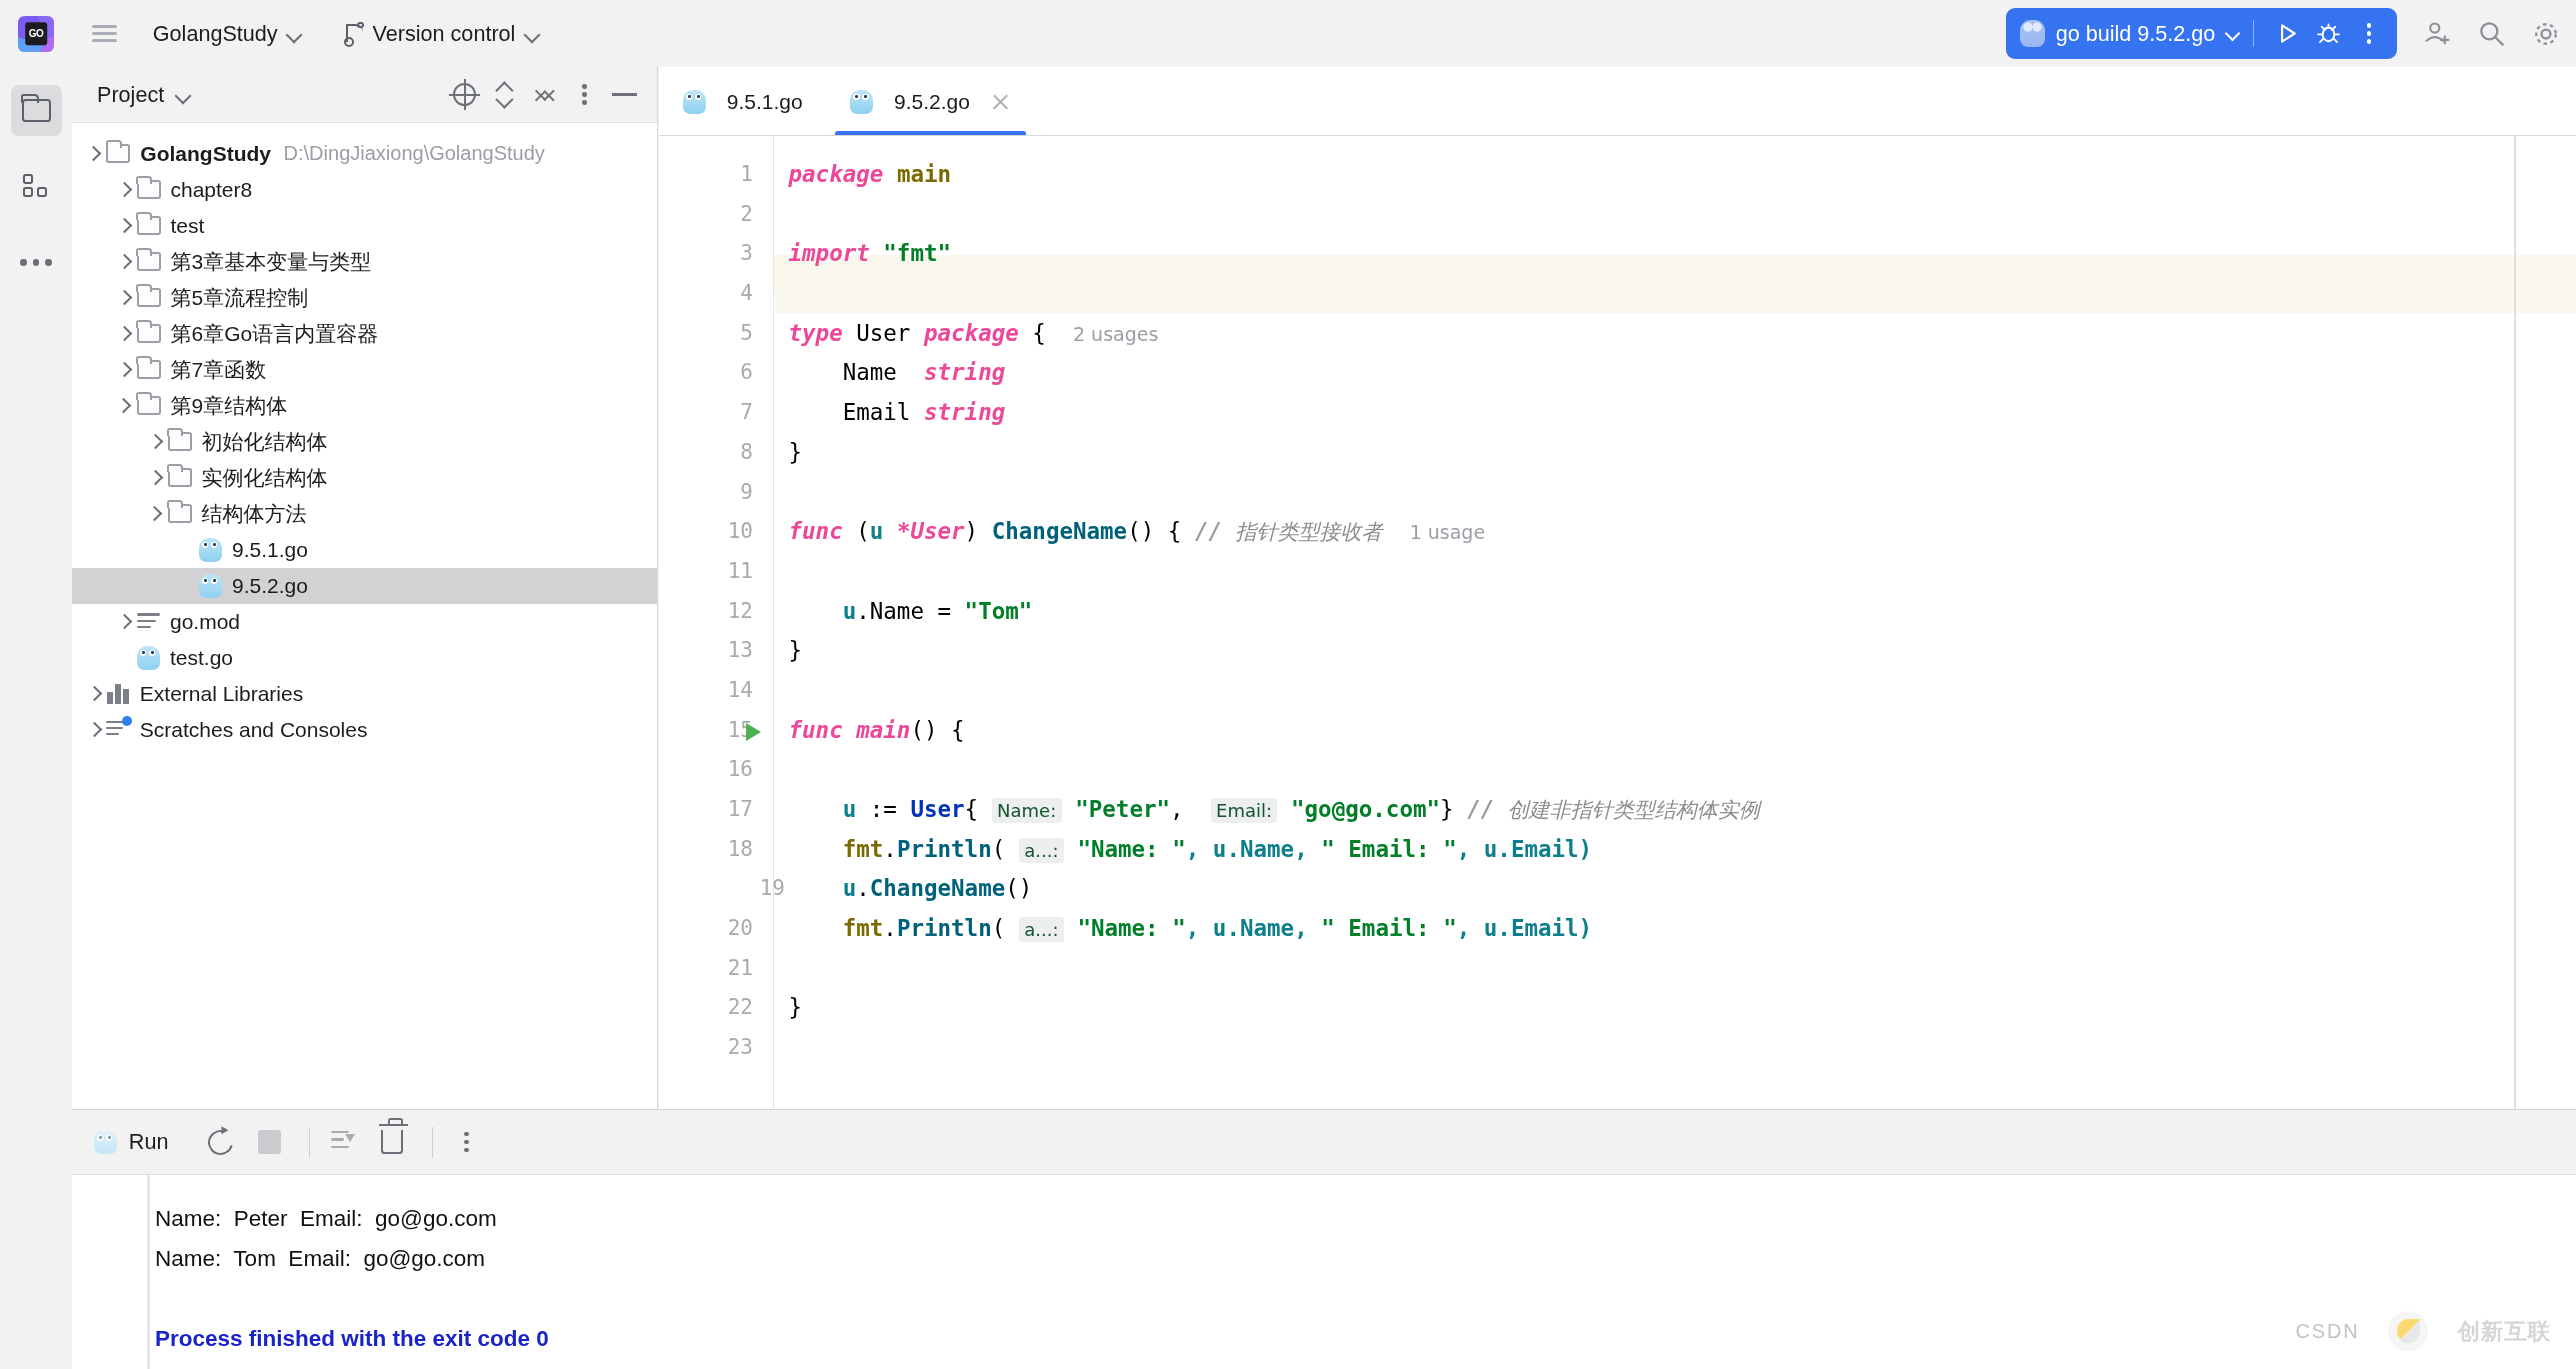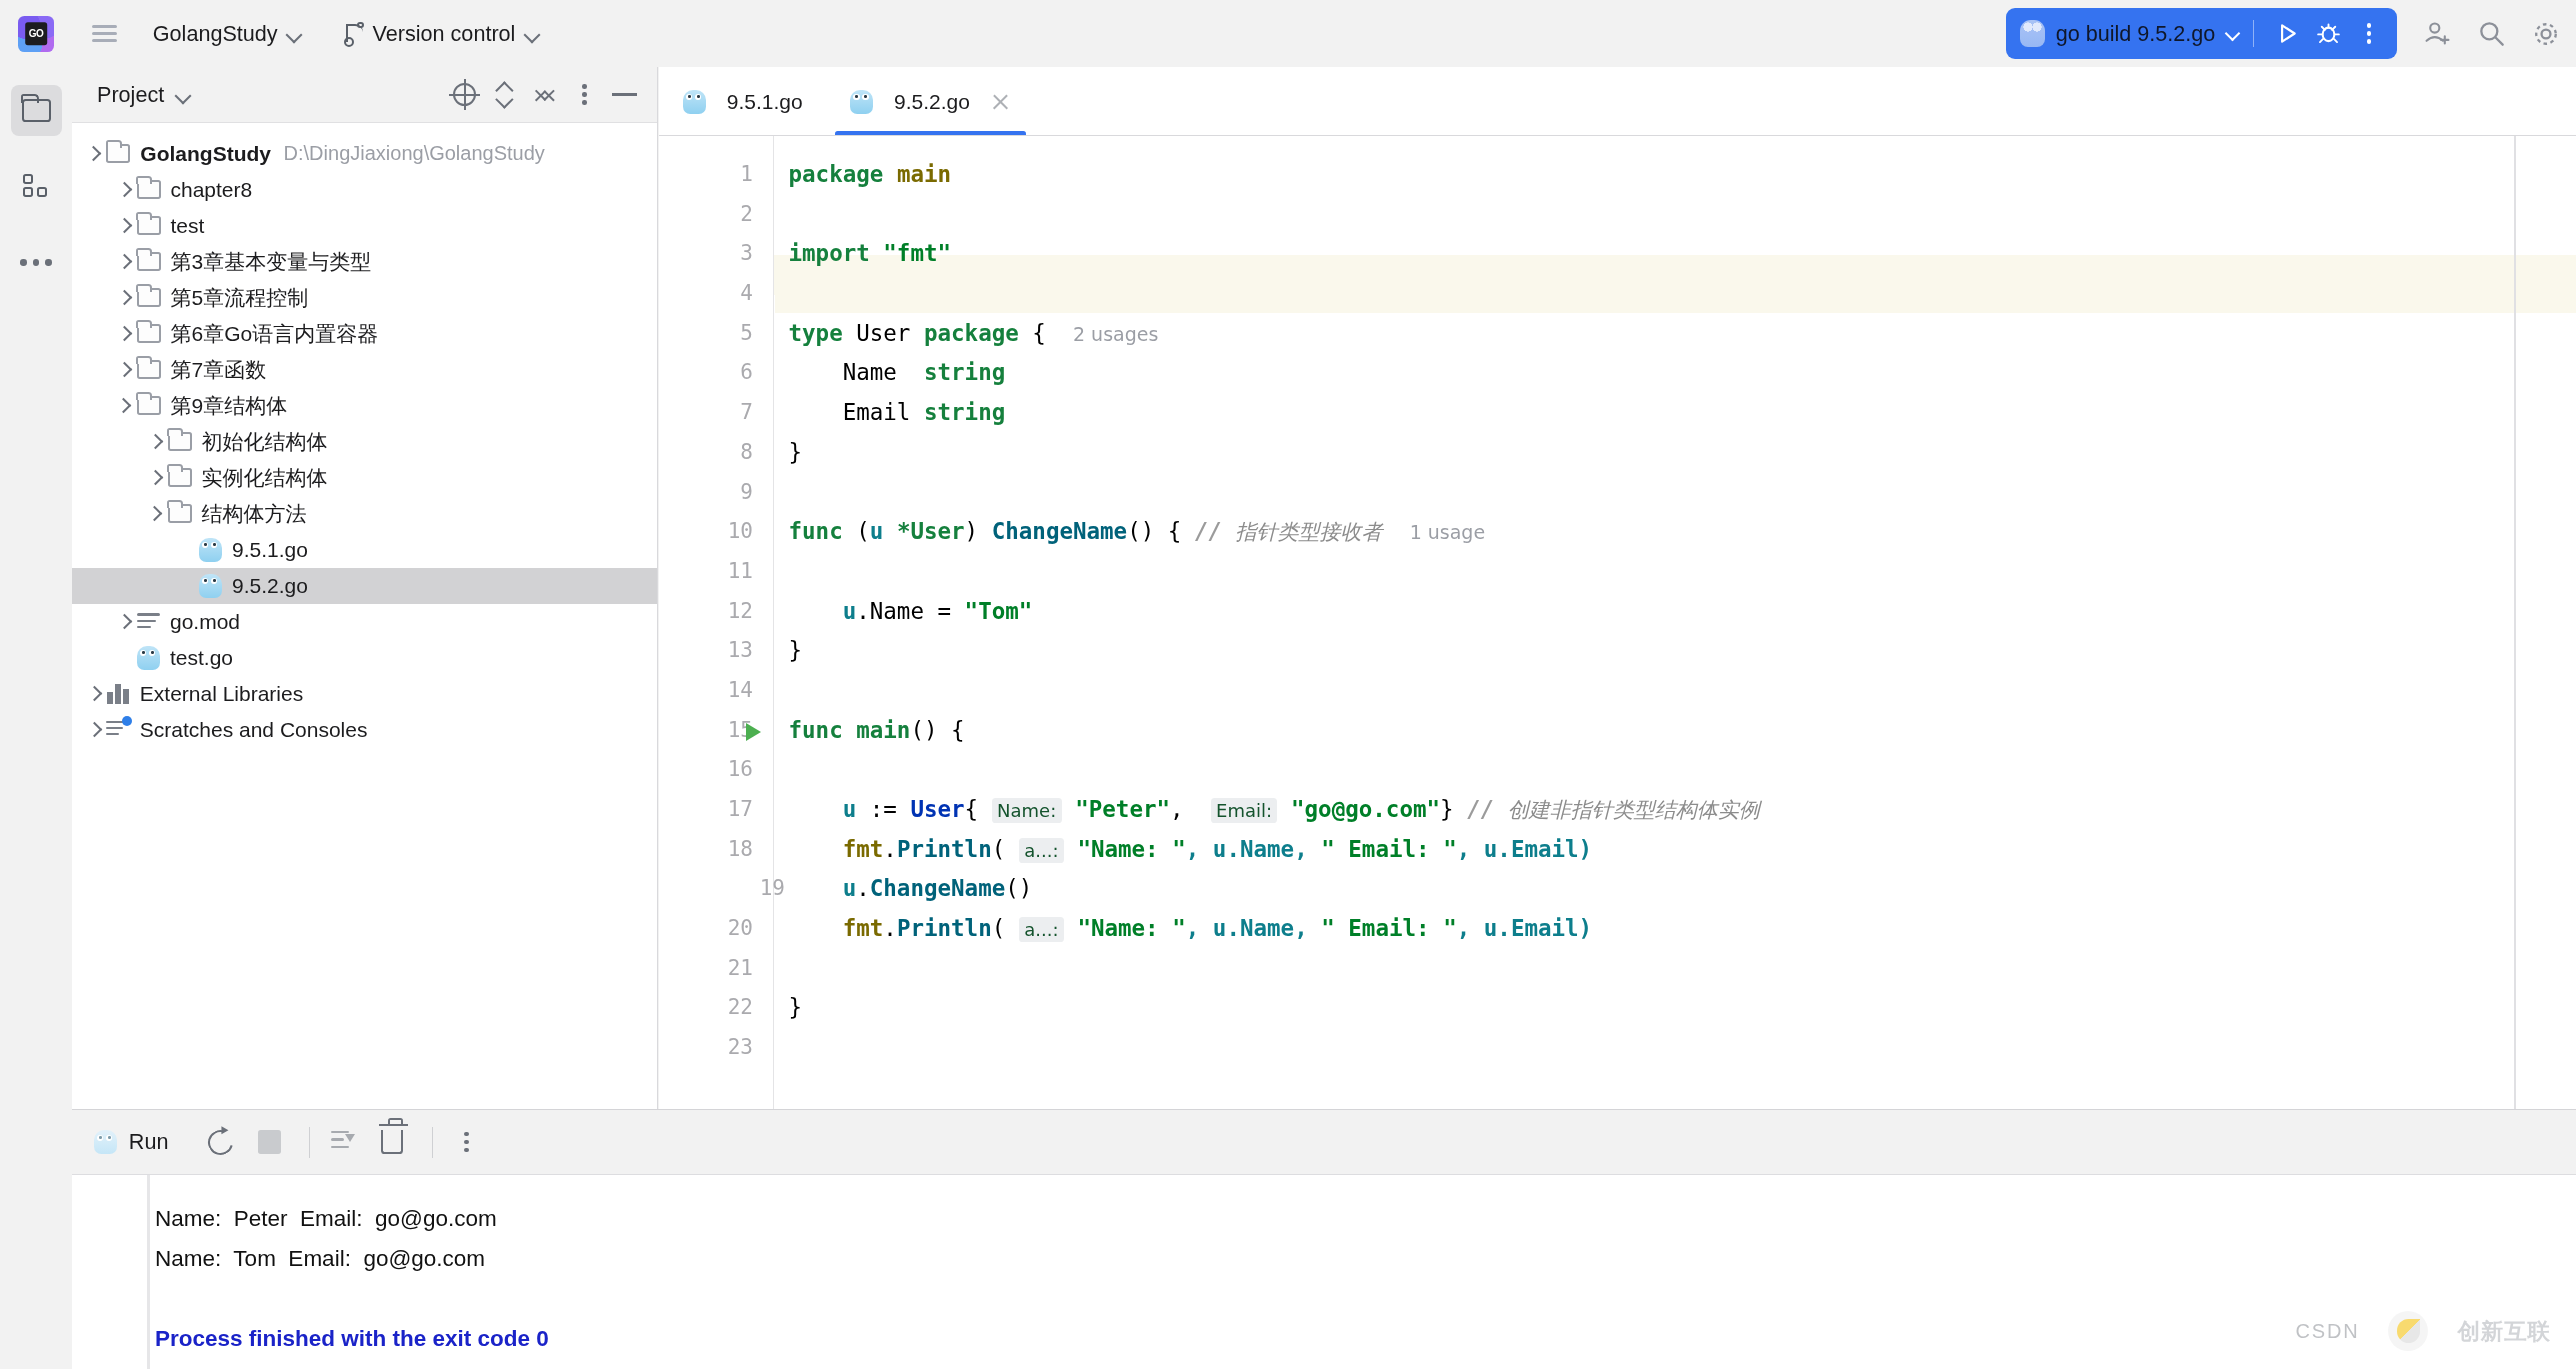--- a/index.html
+++ b/index.html
@@ -59,21 +59,21 @@
   .run-config {
     display:flex; align-items:center; height:51px; background:#3573f0;
     border-radius:9px; padding:0 7.2px 0 14.4px; margin-right:16px; cursor:pointer;
   }
   .rc-icon { width:25px; height:27px; flex:none; margin-right:10.8px; opacity:.85;
     background:
       radial-gradient(circle at 32% 26%, #fff 0 17%, transparent 18%),
       radial-gradient(circle at 68% 26%, #fff 0 17%, transparent 18%),
       linear-gradient(#bed2f7,#a9c4f5);
     border-radius:10.8px 10.8px 8px 8px; }
-  .rc-text { color:#0f172a; font-size:21.6px; white-space:nowrap; }
+  .rc-text { color:#ffffff; font-size:21.6px; white-space:nowrap; }
   .rc-chev { width:14.4px;height:14.4px; position:relative; margin-left:10.8px; flex:none;}
   .rc-chev::before{content:"";position:absolute;left:0.9px;top:1.8px;width:9px;height:9px;
     border-right:2.2px solid #fff;border-bottom:2.2px solid #fff;transform:rotate(45deg);}
   .rc-sep { width:0.9px; height:27px; background:rgba(255,255,255,.45); margin:0 12.6px; }
   .rc-btn { width:41px; height:41px; display:flex; align-items:center; justify-content:center;
     border-radius:6.3px; cursor:pointer; }
   .kebab { display:flex; flex-direction:column; gap:3.6px; align-items:center; }
   .kebab i { width:4.5px;height:4.5px; border-radius:50%; background:#fff; display:block; }
   .kebab.dark i { background:#6b7079; }
 
@@ -192,21 +192,21 @@
   .ln-row { position:absolute; left:0; width:100%; height:40px; }
   .ln-num { position:absolute; right:20px; top:0; line-height:40px;
      color:#aaaaae; font-family:"DejaVu Sans Mono", monospace; font-size:21px; }
   .run-mark { position:absolute; left:87px; top:12.6px; width:0;height:0;
      border-left:15.3px solid #4caf50; border-top:9px solid transparent;
      border-bottom:9px solid transparent; cursor:pointer;}
   .cl { position:absolute; left:0; width:100%; height:40px; line-height:40px;
      white-space:pre; padding-left:13.5px; }
   .hl-line { position:absolute; left:0; right:0; height:40px; background:#faf8ec; }
   .hl-gut  { position:absolute; left:0; right:0; height:40px; background:#faf8ec; }
-  .kw  { color:#15803d; font-weight:bold; }
+  .kw  { color:#ec4899; font-weight:bold;font-style:italic; }
   .id  { color:#000000; }
   .typ { color:#0033b3; font-weight:bold; }
   .fn  { color:#00627a; font-weight:bold; }
   .str { color:#007f28; font-weight:bold; }
   .pkg { color:#7a6a00; font-weight:bold; }
   .recv{ color:#0d7e8c; font-weight:bold; }
   .cm  { color:#9b9b9b; font-style:italic; font-weight:bold; }
   .cmz { color:#8c8c8c; font-style:italic; font-family:"DejaVu Sans", sans-serif; font-size:21px;}
   .phint{ color:#14532d; font-family:"DejaVu Sans", sans-serif; font-size:18px;
      background:#eceef0; border-radius:3.6px; padding:1.8px 5.4px; }

